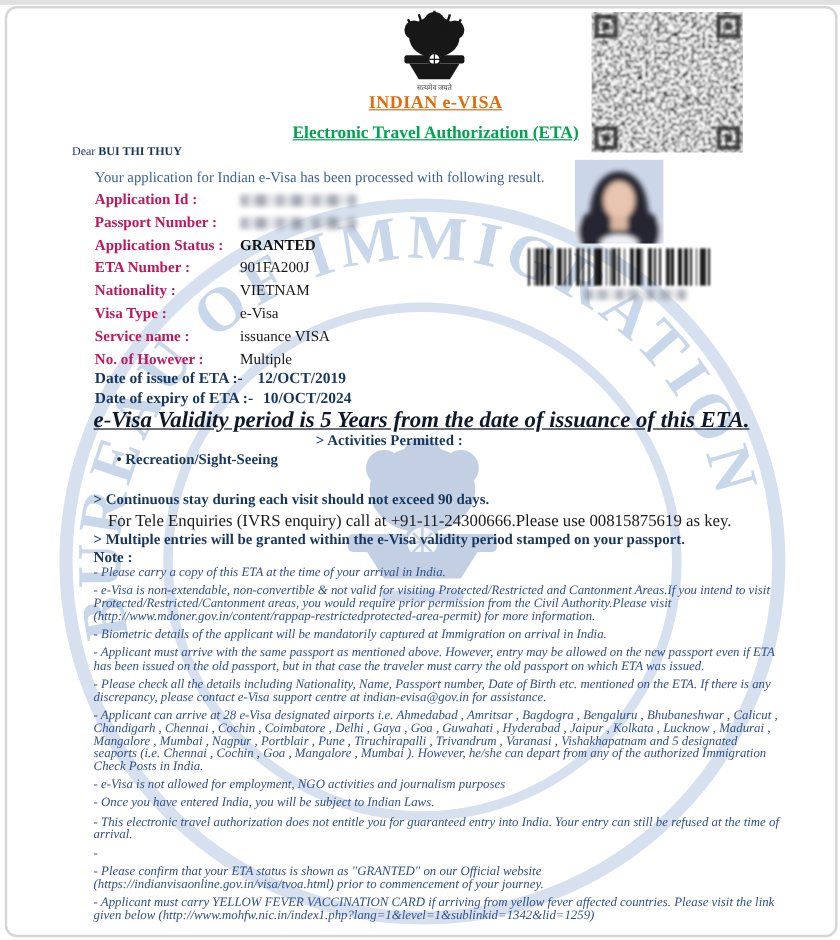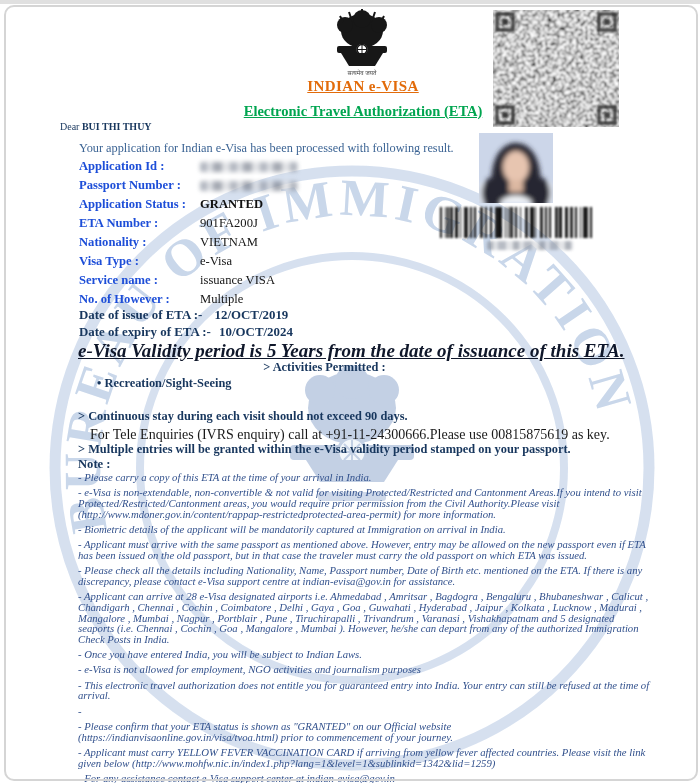--- a/index.html
+++ b/index.html
@@ -18,21 +18,21 @@
   .title{font-size:15px;font-weight:bold;color:#e26b0a;text-decoration:underline;letter-spacing:.4px;}
   .subtitle{margin-top:8px;font-size:14.5px;font-weight:bold;color:#00a550;text-decoration:underline;}
   .qr{position:absolute;left:493px;top:10px;z-index:2;}
   
   .greeting{position:absolute;left:60px;top:121px;font-size:10px;color:#17365d;z-index:2;text-align:right;}
   .greeting b{font-weight:bold;}
   .intro{position:absolute;left:79px;top:141px;font-size:12.3px;color:#3c6494;z-index:2;}
   
   .details{position:absolute;left:79px;top:159px;z-index:2;}
   .drow{display:flex;height:19px;align-items:flex-start;}
-  .dlabel{width:121px;font-size:12.6px;font-weight:bold;color:#1d4ed8;}
+  .dlabel{width:121px;font-size:12.6px;font-weight:bold;color:#be185d;}
   .dvalue{font-size:12.6px;color:#151515;}
   .dvalue.strong{font-weight:bold;color:#101010;}
   .masked-chip{display:inline-block;margin-top:3px;width:98px;height:10px;border-radius:2px;
         background:repeating-linear-gradient(90deg,#9aa0ac 0 7px,#cfd2d8 7px 13px,#878d99 13px 22px,#d8dade 22px 30px);
         filter:blur(2px);opacity:.75;}
   
   .photo{position:absolute;left:479px;top:133px;z-index:2;}
   .barcode{position:absolute;left:440px;top:207px;width:153px;height:31px;z-index:2;
         background:
          repeating-linear-gradient(90deg,#111 0 2px,rgba(0,0,0,0) 2px 5px,#111 5px 6px,rgba(0,0,0,0) 6px 10px,#222 10px 13px,rgba(0,0,0,0) 13px 15px),
@@ -223,23 +223,22 @@
   <div class="tele">For Tele Enquiries (IVRS enquiry) call at +91-11-24300666.Please use 00815875619 as key.</div>
 
   <div class="note-heading">Note :</div>
   <div class="notes">
     <p>- Please carry a copy of this ETA at the time of your arrival in India.</p>
     <p>- e-Visa is non-extendable, non-convertible &amp; not valid for visiting Protected/Restricted and Cantonment Areas.If you intend to visit Protected/Restricted/Cantonment areas, you would require prior permission from the Civil Authority.Please visit (http://www.mdoner.gov.in/content/rappap-restrictedprotected-area-permit) for more information.</p>
     <p>- Biometric details of the applicant will be mandatorily captured at Immigration on arrival in India.</p>
     <p>- Applicant must arrive with the same passport as mentioned above. However, entry may be allowed on the new passport even if ETA has been issued on the old passport, but in that case the traveler must carry the old passport on which ETA was issued.</p>
     <p>- Please check all the details including Nationality, Name, Passport number, Date of Birth etc. mentioned on the ETA. If there is any discrepancy, please contact e-Visa support centre at indian-evisa@gov.in for assistance.</p>
     <p>- Applicant can arrive at 28 e-Visa designated airports i.e.  Ahmedabad , Amritsar , Bagdogra , Bengaluru , Bhubaneshwar , Calicut , Chandigarh , Chennai , Cochin , Coimbatore , Delhi , Gaya , Goa , Guwahati , Hyderabad , Jaipur , Kolkata , Lucknow , Madurai , Mangalore , Mumbai , Nagpur , Portblair , Pune , Tiruchirapalli , Trivandrum , Varanasi , Vishakhapatnam  and 5 designated seaports (i.e.  Chennai , Cochin , Goa , Mangalore , Mumbai ). However, he/she can depart from any of the authorized Immigration Check Posts in India.</p>
+    <p>- e-Visa is not allowed for employment, NGO activities and journalism purposes</p>
     <p>- Once you have entered India, you will be subject to Indian Laws.</p>
-    <p>- e-Visa is not allowed for employment, NGO activities and journalism purposes</p>
     <p>- This electronic travel authorization does not entitle you for guaranteed entry into India. Your entry can still be refused at the time of arrival.</p>
     <p>-</p>
     <p>- Please confirm that your ETA status is shown as "GRANTED" on our Official website (https://indianvisaonline.gov.in/visa/tvoa.html) prior to commencement of your journey.</p>
     <p>- Applicant must carry YELLOW FEVER VACCINATION CARD if arriving from yellow fever affected countries. Please visit the link given below (http://www.mohfw.nic.in/index1.php?lang=1&amp;level=1&amp;sublinkid=1342&amp;lid=1259)</p>
-    <p>- For any assistance contact e-Visa support center at indian-evisa@gov.in</p>
   </div>
 
   <div class="border-overlay"></div>
 </div>
 
 </body></html>

